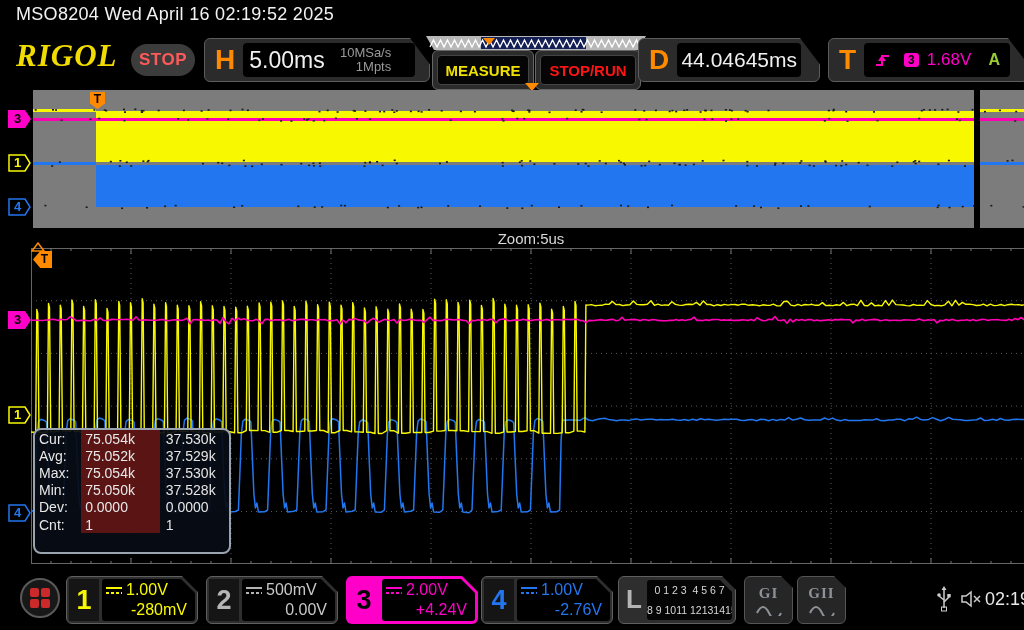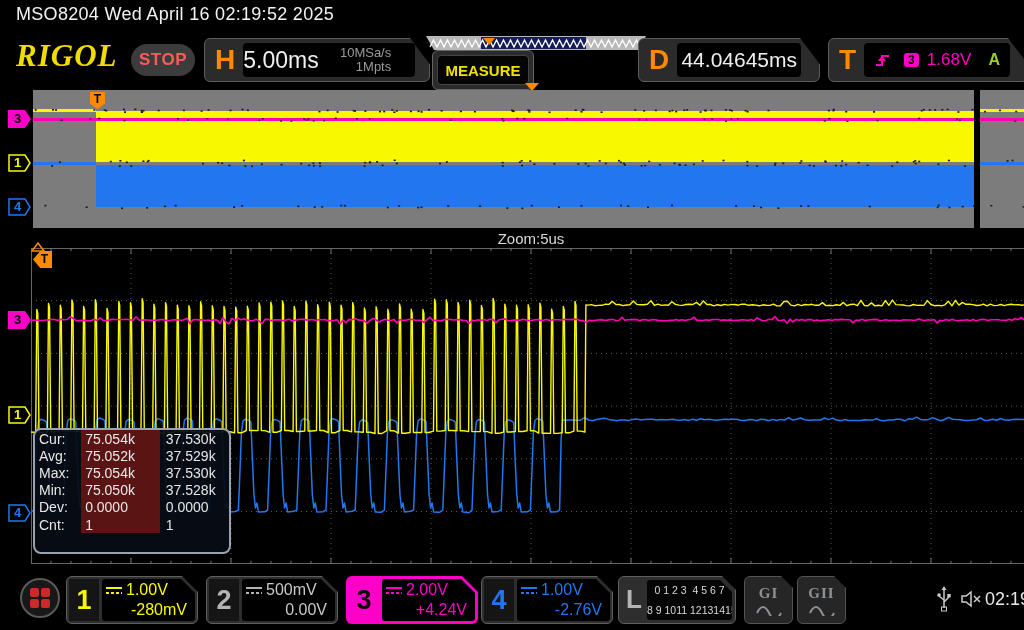--- a/index.html
+++ b/index.html
@@ -62,37 +62,40 @@
   <div class="abs" id="titlebar">
     <div class="abs" id="titletext">MSO8204  Wed April 16 02:19:52 2025</div>
   </div>
 
   <div class="abs" id="logo">RIGOL</div>
   <div class="abs" id="stop-pill">STOP</div>
 
   <div class="abs hdr-group" style="left:196px;top:38px;width:224px;height:42px;">
     <span class="hdr-letter">H</span>
     <div class="hdr-black" style="width:172px;">
-      <span style="font-size:23px;color:#f0f0f0;padding-left:0;flex:1;">5.00ms</span>
+      <span style="font-size:23px;color:#f0f0f0;padding-left:6px;flex:1;">5.00ms</span>
       <span style="text-align:right;color:#9a9a9a;font-size:13px;line-height:14px;padding-right:24px;">
         <span>10MSa/s</span><br>
         <span>1Mpts</span>
       </span>
     </div>
   </div>
 
   <svg class="abs" id="membar" style="left:418px;top:36px;" width="220" height="14">
       <polygon points="0,0 220,0 212,14 8,14" fill="#b8b8b8"></polygon>
       <rect x="55" y="1" width="105" height="12" fill="#141f55"></rect>
       <path d="M4,11 L7.5,4 L11,11 L14.5,4 L18,11 L21.5,4 L25,11 L28.5,4 L32,11 L35.5,4 L39,11 L42.5,4 L46,11 L49.5,4 L53,11 L56.5,4 L60,11 L63.5,4 L67,11 L70.5,4 L74,11 L77.5,4 L81,11 L84.5,4 L88,11 L91.5,4 L95,11 L98.5,4 L102,11 L105.5,4 L109,11 L112.5,4 L116,11 L119.5,4 L123,11 L126.5,4 L130,11 L133.5,4 L137,11 L140.5,4 L144,11 L147.5,4 L151,11 L154.5,4 L158,11 L161.5,4 L165,11 L168.5,4 L172,11 L175.5,4 L179,11 L182.5,4 L186,11 L189.5,4 L193,11 L196.5,4 L200,11 L203.5,4 L207,11 L210.5,4 L214,11" stroke="#fff" stroke-width="1.3" fill="none"></path>
       <polygon points="57,2 69,2 63,9" fill="#ff8a00"></polygon>
     </svg>
 
   <div class="abs btn-tab" style="left:424px;top:50px;width:92px;height:30px;">
     <div class="btn-inner" style="color:#f0e000;">MEASURE</div>
+  </div>
+  <div class="abs btn-tab" style="left:527px;top:50px;width:96px;height:30px;">
+    <div class="btn-inner" style="color:#ff1414;">STOP/RUN</div>
   </div>
   <div class="abs" style="left:517px;top:83px;width:0;height:0;border-left:7px solid transparent;border-right:7px solid transparent;border-top:8px solid #ff8a00;"></div>
 
   <div class="abs hdr-group" style="left:630px;top:38px;width:180px;height:42px;">
     <span class="hdr-letter">D</span>
     <div class="hdr-black" style="width:124px;justify-content:center;">
       <span style="font-size:21px;color:#f0f0f0;">44.04645ms</span>
     </div>
   </div>
 

